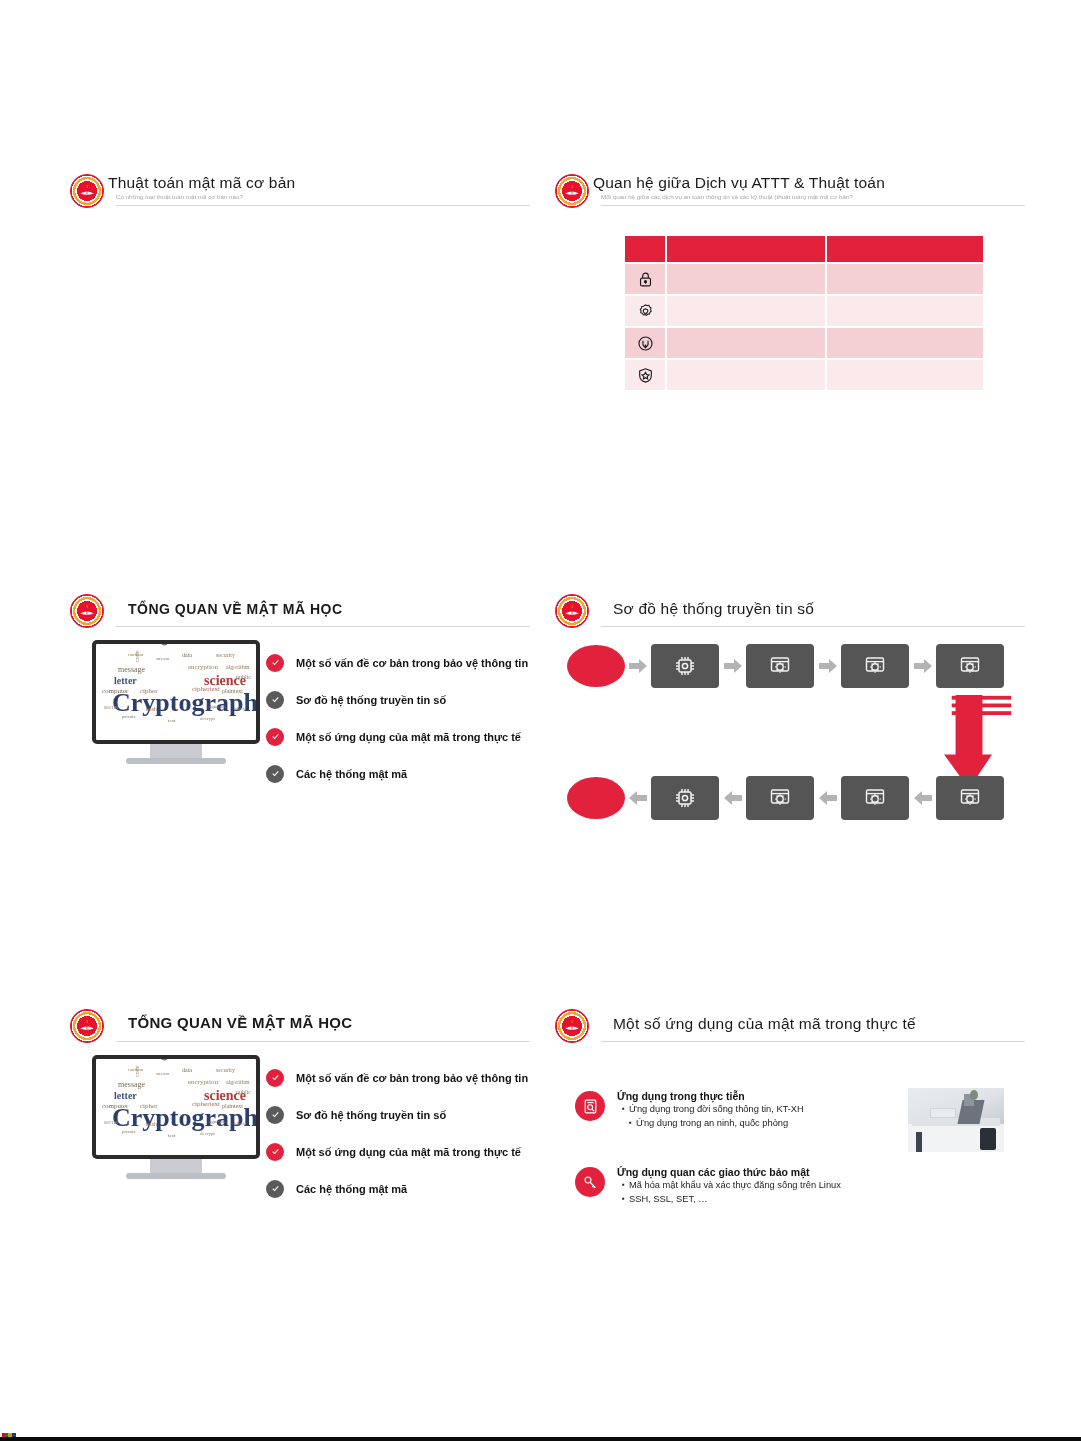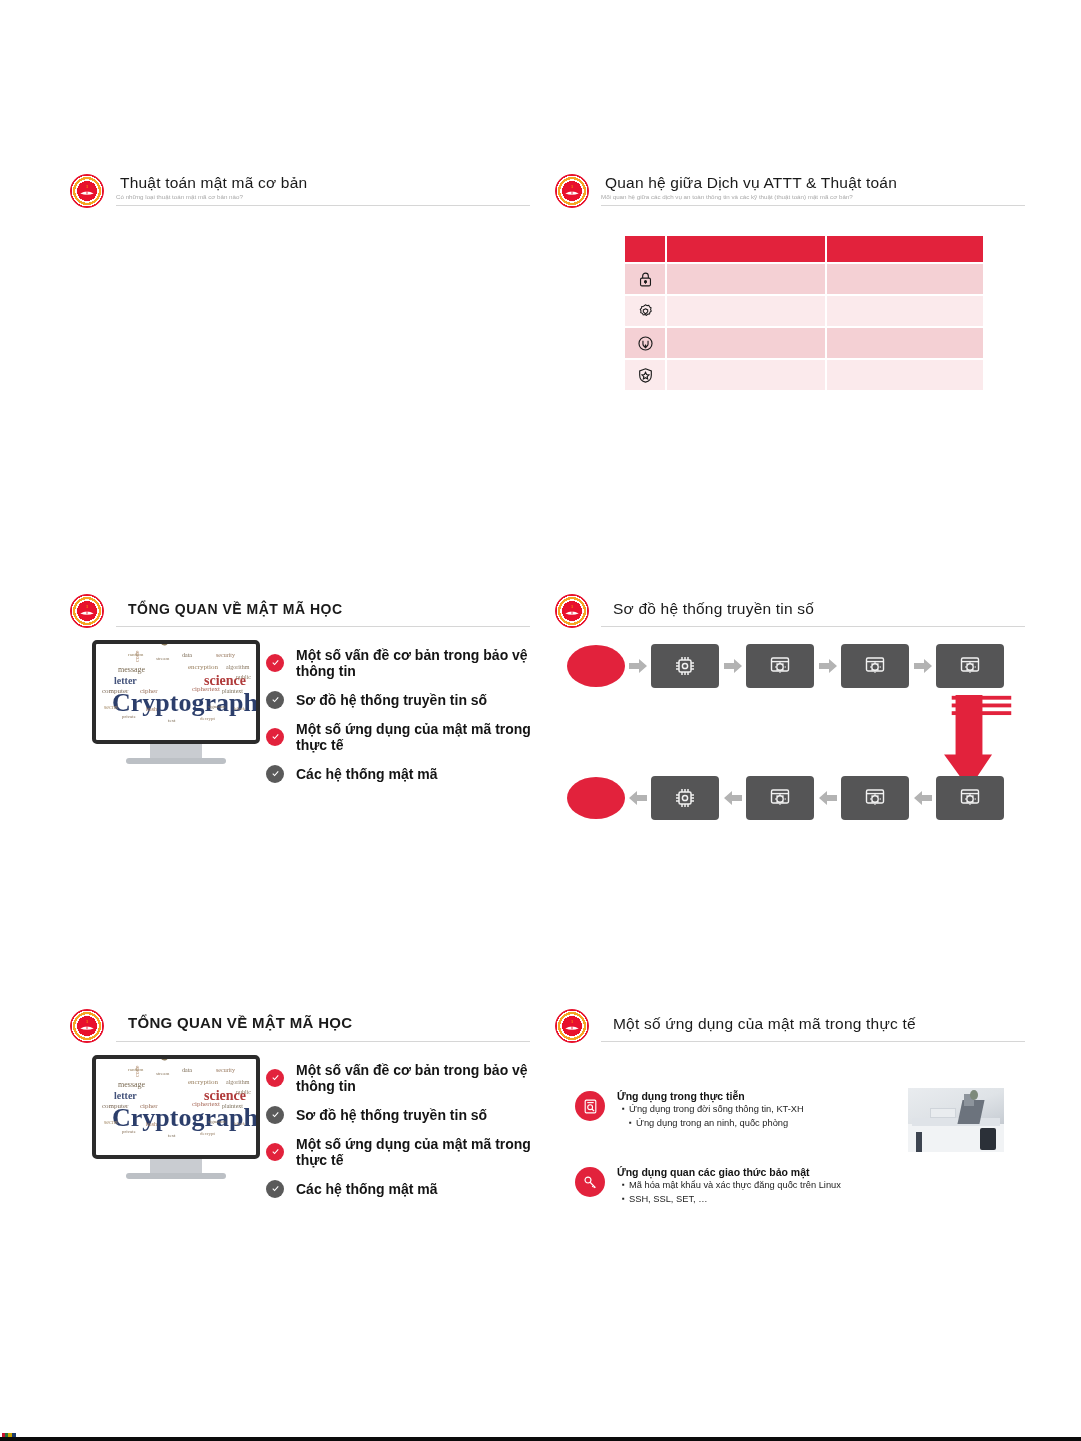--- a/index.html
+++ b/index.html
@@ -23,21 +23,21 @@
   .s-head { position: relative; height: 40px; }
   .logo {
     position: absolute; left: 0; top: 2px;
     width: 34px; height: 34px; border-radius: 50%;
     background: radial-gradient(circle at 50% 50%, #e8112d 0 44%, #ffffff 44% 52%, #f5a623 52% 62%, #ffffff 62% 68%, #e8112d 68% 78%, #ffffff 78% 100%);
     border: 1.5px solid #e8112d;
     display: flex; align-items: center; justify-content: center;
   }
   .logo svg { width: 20px; height: 20px; }
   .s-title {
-    position: absolute; left: 50px; top: 0;
+    position: absolute; left: 38px; top: 0;
     color: #1a1a1a; white-space: nowrap;
   }
   .s-sub {
     position: absolute; left: 46px;
     color: #a9a9a9; white-space: nowrap;
   }
   .s-rule {
     position: absolute; left: 46px; right: 0; height: 1px;
     background: #d6d6d6;
   }
@@ -74,21 +74,21 @@
   .blist { position: absolute; left: 196px; top: 52px; width: 268px; }
   .bitem { display: flex; align-items: center; height: 37px; }
   .bcirc {
     width: 18px; height: 18px; border-radius: 50%;
     display: flex; align-items: center; justify-content: center;
     flex: 0 0 18px; margin-right: 12px;
   }
   .bcirc.red { background: #e2223c; }
   .bcirc.gray { background: #5a5a5a; }
   .bcirc svg { width: 11px; height: 11px; }
-  .btext { font-size: 14px; font-weight: 700; color: #141414; }
+  .btext { font-size: 11px; font-weight: 700; color: #141414; }
 
   
   .flow { position: absolute; left: 8px; top: 48px; width: 460px; height: 190px; }
   .f-ell { position: absolute; width: 58px; height: 42px; border-radius: 50%; background: #e2223c; }
   .f-box {
     position: absolute; width: 68px; height: 44px; background: #555556; border-radius: 4px;
     display: flex; align-items: center; justify-content: center;
   }
   .f-box svg { width: 24px; height: 24px; }
   .f-arr { position: absolute; width: 18px; height: 14px; }
@@ -535,21 +535,21 @@
       <div class="app-row" style="margin-top:14px">
         <div class="app-ic red">
           <svg viewBox="0 0 24 24" fill="none" stroke="#fff" stroke-width="1.7">
             <circle cx="8.5" cy="8.5" r="4.2"></circle>
             <path d="M11.4 11.6L19 19.2"></path>
             <path d="M16.4 16.2l-2 2M18.2 18l-1.6 1.6"></path>
           </svg>
         </div>
         <div class="app-body">
           <div class="app-h">Ứng dụng quan các giao thức bảo mật</div>
-          <div class="app-sub"><span class="dot">▪</span><span>Mã hóa mật khẩu và xác thực đăng quốc trên Linux</span></div>
+          <div class="app-sub"><span class="dot">▪</span><span>Mã hóa mật khẩu và xác thực đăng sống trên Linux</span></div>
           <div class="app-sub"><span class="dot">▪</span><span>SSH, SSL, SET, …</span></div>
         </div>
       </div>
 
       <div class="photo">
         <i style="left:0;top:36px;width:96px;height:28px;background:#f1f3f5;"></i>
         <i style="left:4px;top:30px;width:88px;height:8px;background:#dfe3e8;"></i>
         <i style="left:8px;top:44px;width:6px;height:20px;background:#3d4450;"></i>
         <i style="left:52px;top:12px;width:22px;height:24px;background:#6c737d;transform:skewX(-12deg);"></i>
         <i style="left:56px;top:6px;width:10px;height:12px;background:#8d949c;"></i>

